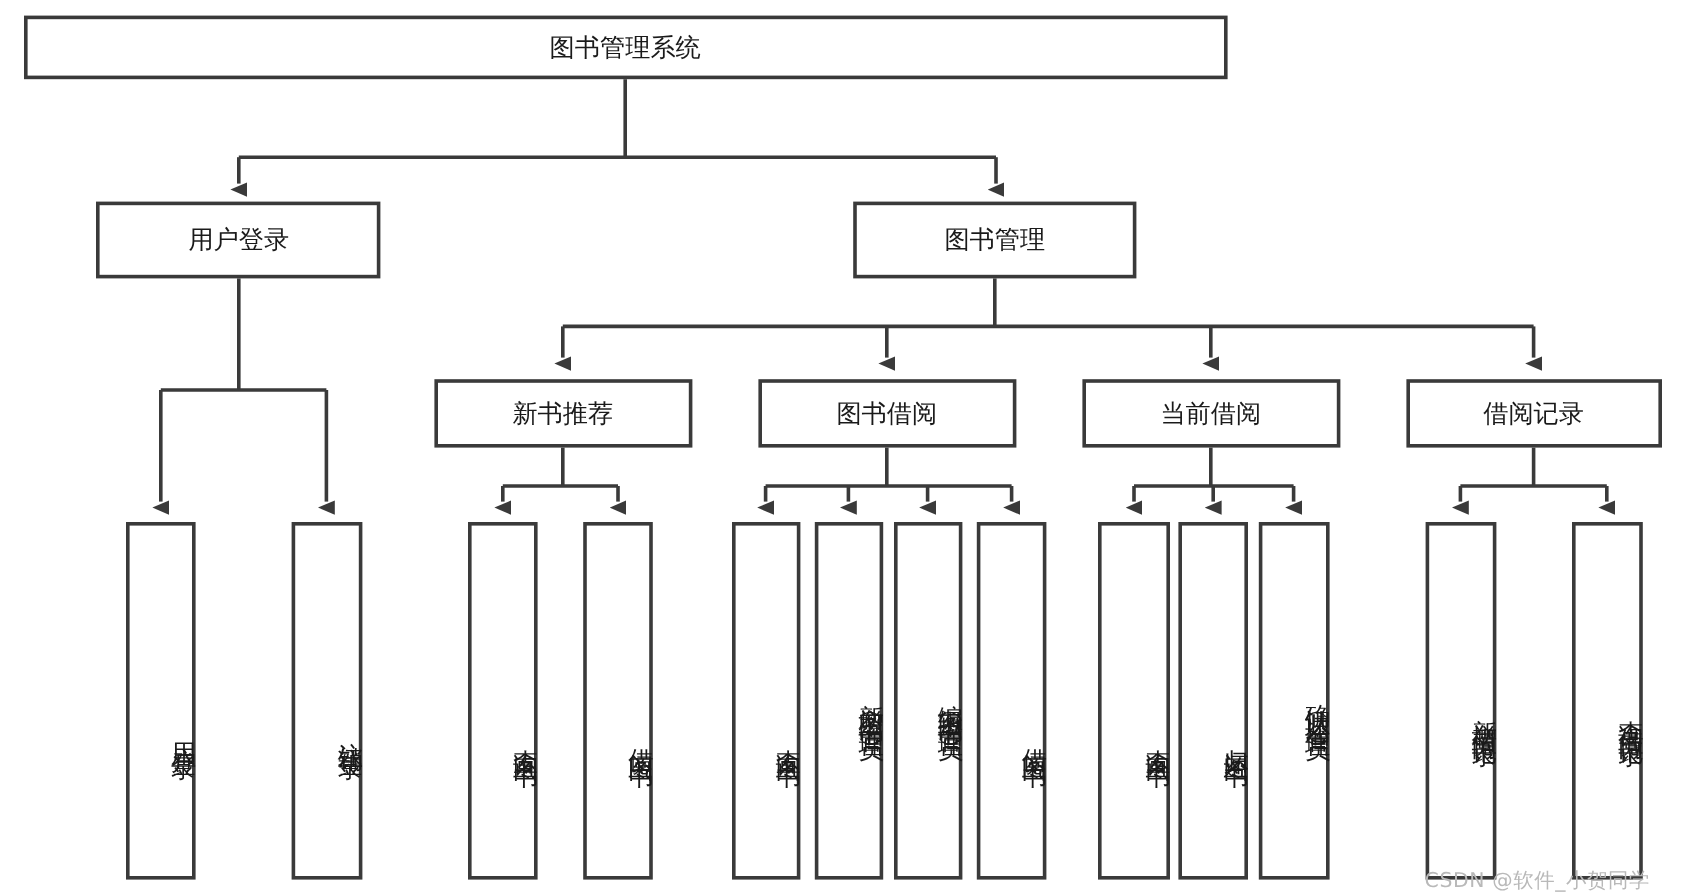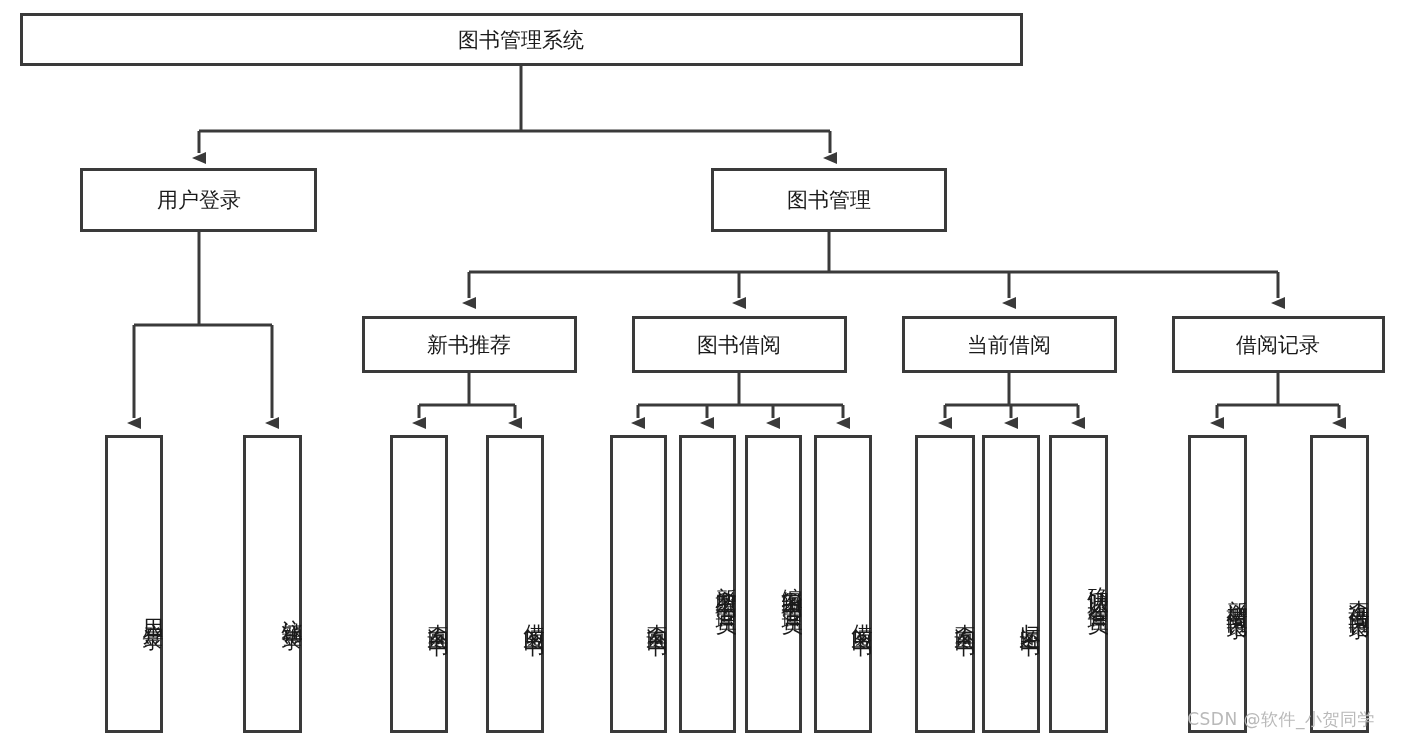--- a/index.html
+++ b/index.html
@@ -43,21 +43,21 @@
     fill: none;
     stroke-linecap: butt;
   }
   .arrow-head {
     fill: #3a3a3a;
     stroke: none;
   }
   .watermark {
     position: absolute;
     right: 8px;
-    bottom: 16px;
+    bottom: 2px;
     font-family: "DejaVu Sans", "Liberation Sans", sans-serif;
     font-size: 17px;
     color: #b9b9b9;
     white-space: nowrap;
     letter-spacing: 0.5px;
     user-select: none;
     text-align: right;
   }
   .vert-text-wrap {
     position: absolute;

